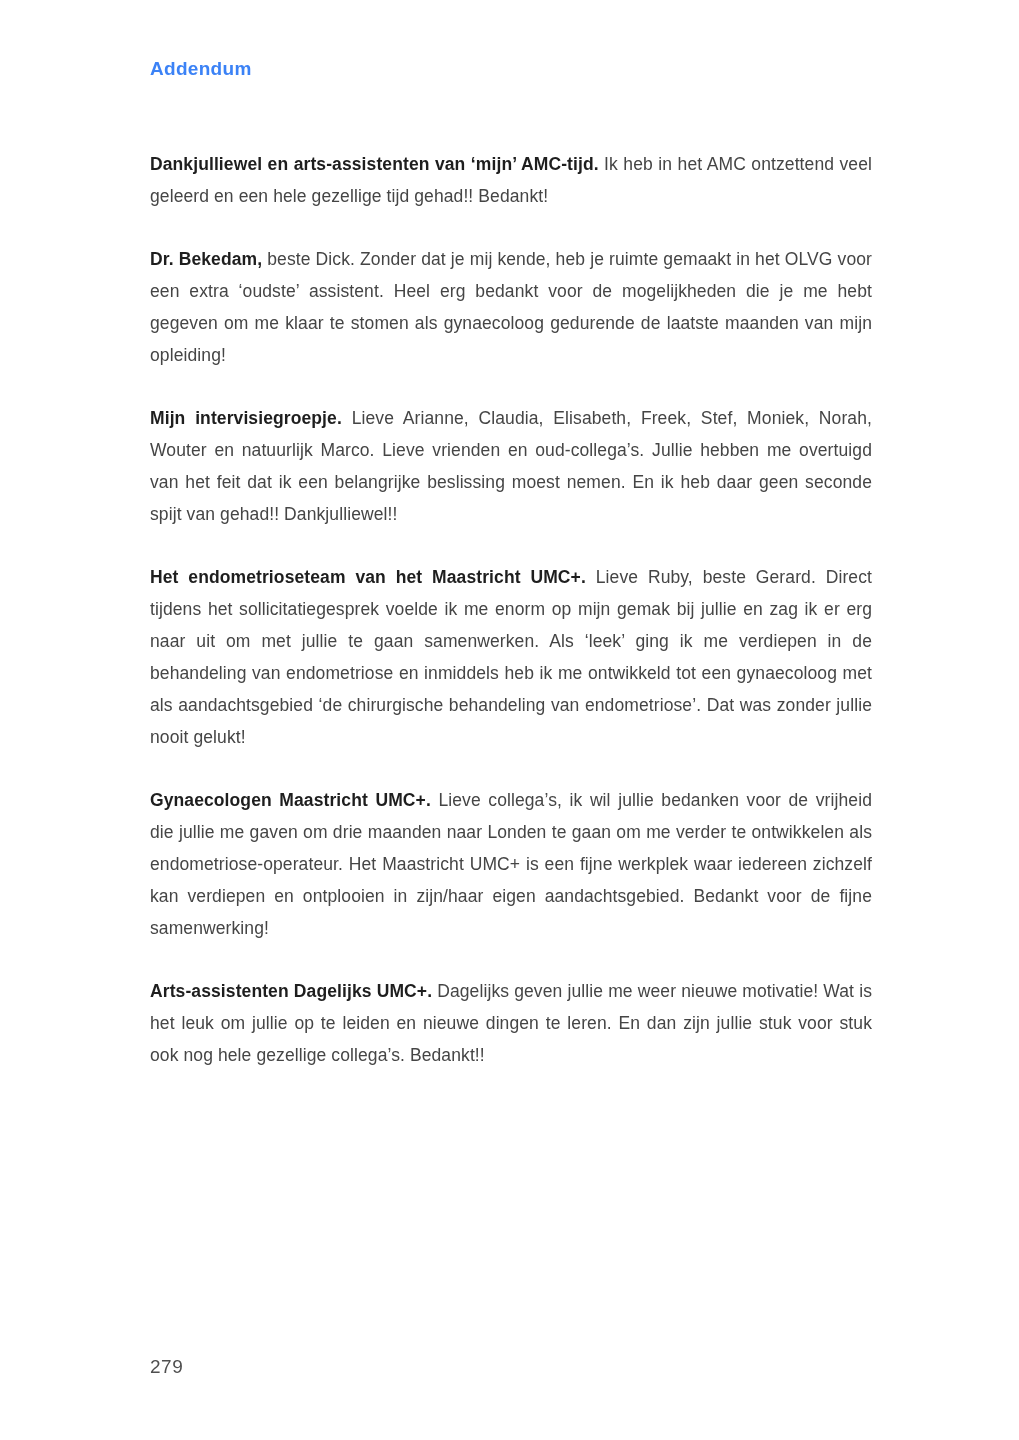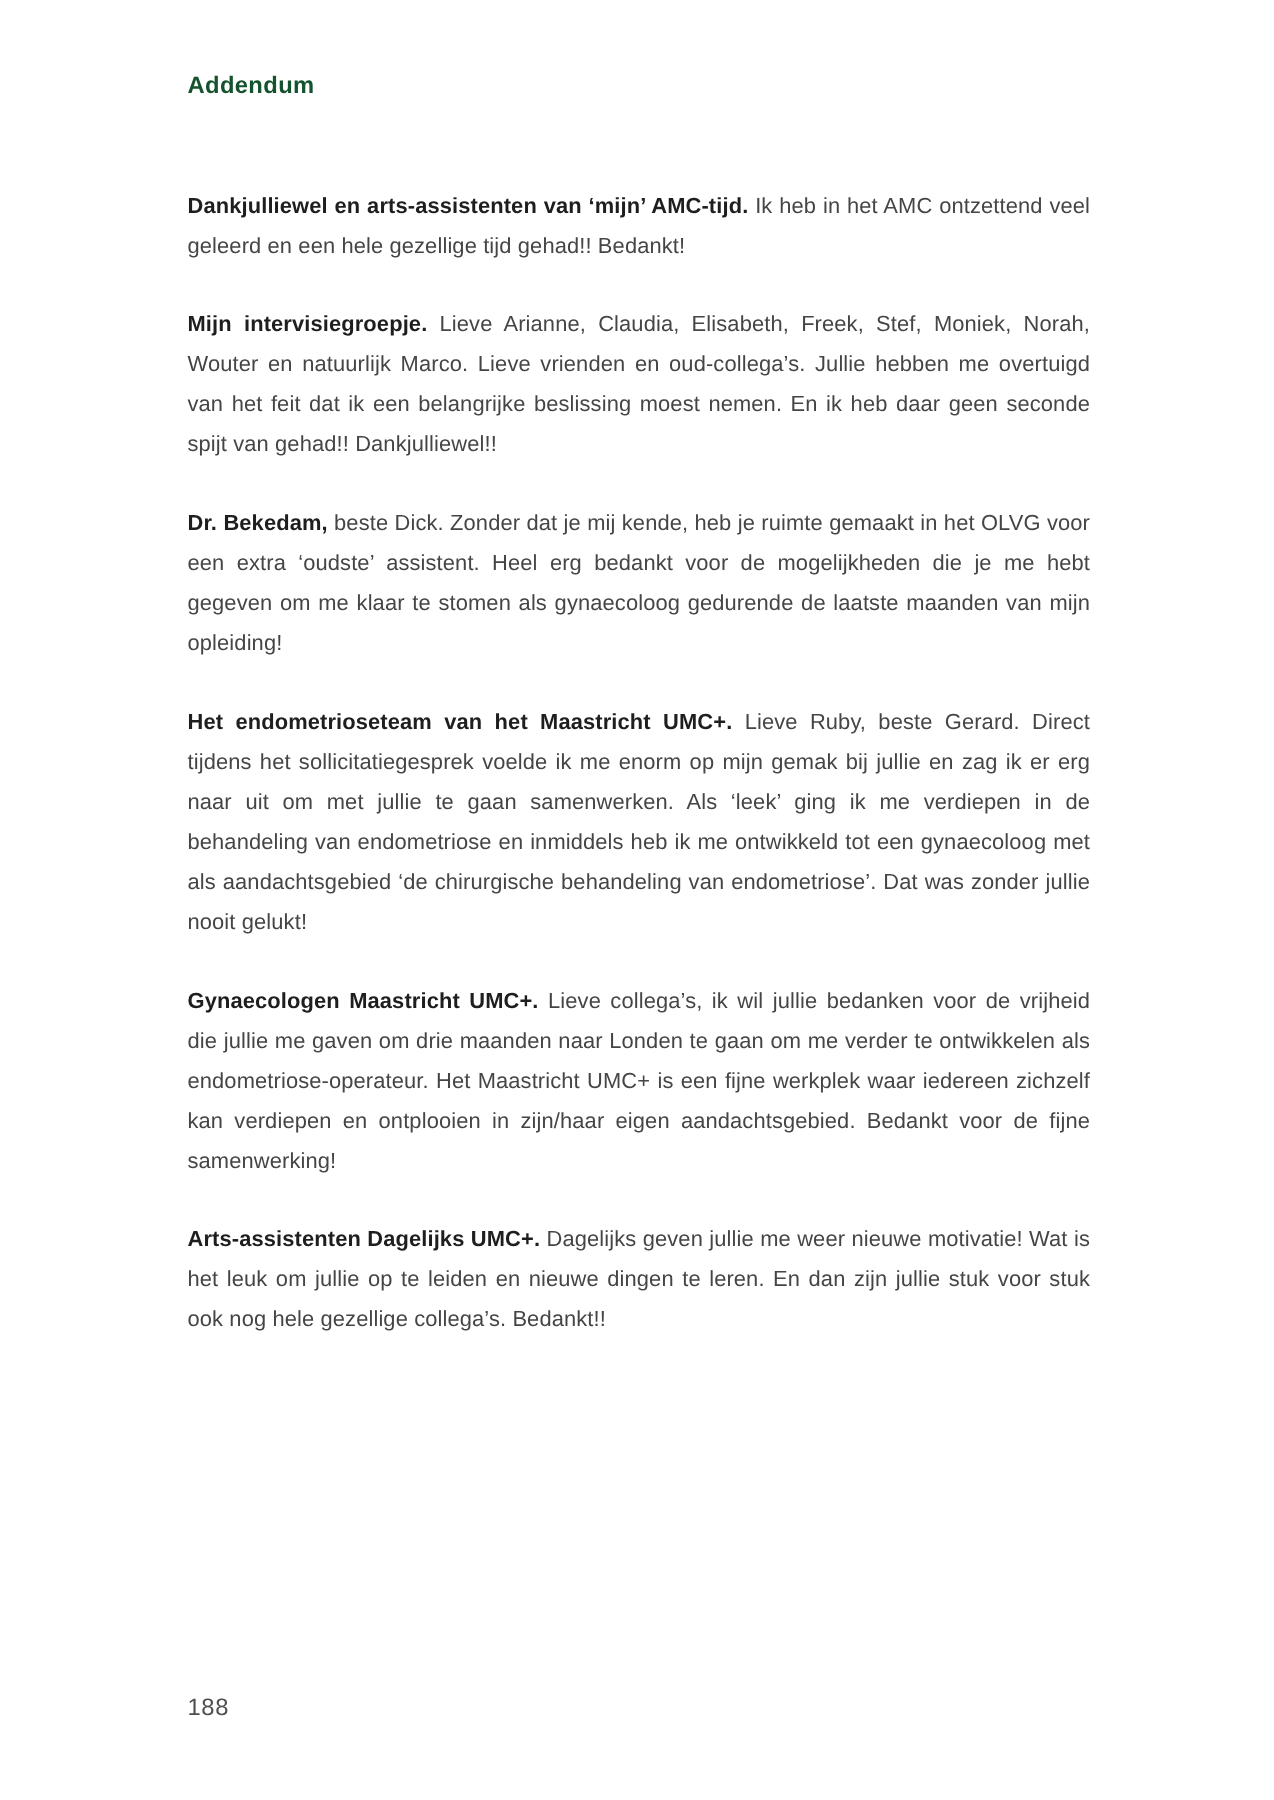--- a/index.html
+++ b/index.html
@@ -10,21 +10,21 @@
     background: #ffffff;
     font-family: "Liberation Sans", sans-serif;
     overflow: hidden;
   }
   .running-header {
     position: absolute;
     top: 58px;
     left: 150px;
     font-size: 19px;
     font-weight: 700;
-    color: #14532d;
+    color: #3b82f6;
     letter-spacing: 0.3px;
   }
   .content {
     position: absolute;
     top: 148px;
     left: 150px;
     width: 722px;
   }
   .para {
     margin: 0 0 31px 0;
@@ -51,28 +51,28 @@
 <body>
 
 <div class="page">
 
   <div class="running-header">Addendum</div>
 
   <div class="content">
 
     <p class="para"><strong class="lead">Dankjulliewel en arts-assistenten van ‘mijn’ AMC-tijd.</strong><span> Ik heb in het AMC ontzettend veel geleerd en een hele gezellige tijd gehad!! Bedankt!</span></p>
 
+    <p class="para"><strong class="lead">Dr. Bekedam,</strong><span> beste Dick. Zonder dat je mij kende, heb je ruimte gemaakt in het OLVG voor een extra ‘oudste’ assistent. Heel erg bedankt voor de mogelijkheden die je me hebt gegeven om me klaar te stomen als gynaecoloog gedurende de laatste maanden van mijn opleiding!</span></p>
+
     <p class="para"><strong class="lead">Mijn intervisiegroepje.</strong><span> Lieve Arianne, Claudia, Elisabeth, Freek, Stef, Moniek, Norah, Wouter en natuurlijk Marco. Lieve vrienden en oud-collega’s. Jullie hebben me overtuigd van het feit dat ik een belangrijke beslissing moest nemen. En ik heb daar geen seconde spijt van gehad!! Dankjulliewel!!</span></p>
-
-    <p class="para"><strong class="lead">Dr. Bekedam,</strong><span> beste Dick. Zonder dat je mij kende, heb je ruimte gemaakt in het OLVG voor een extra ‘oudste’ assistent. Heel erg bedankt voor de mogelijkheden die je me hebt gegeven om me klaar te stomen als gynaecoloog gedurende de laatste maanden van mijn opleiding!</span></p>
 
 
     <p class="para"><strong class="lead">Het endometrioseteam van het Maastricht UMC+.</strong><span> Lieve Ruby, beste Gerard. Direct tijdens het sollicitatiegesprek voelde ik me enorm op mijn gemak bij jullie en zag ik er erg naar uit om met jullie te gaan samenwerken. Als ‘leek’ ging ik me verdiepen in de behandeling van endometriose en inmiddels heb ik me ontwikkeld tot een gynaecoloog met als aandachtsgebied ‘de chirurgische behandeling van endometriose’. Dat was zonder jullie nooit gelukt!</span></p>
 
     <p class="para"><strong class="lead">Gynaecologen Maastricht UMC+.</strong><span> Lieve collega’s, ik wil jullie bedanken voor de vrijheid die jullie me gaven om drie maanden naar Londen te gaan om me verder te ontwikkelen als endometriose-operateur. Het Maastricht UMC+ is een fijne werkplek waar iedereen zichzelf kan verdiepen en ontplooien in zijn/haar eigen aandachtsgebied. Bedankt voor de fijne samenwerking!</span></p>
 
     <p class="para"><strong class="lead">Arts-assistenten Dagelijks UMC+.</strong><span> Dagelijks geven jullie me weer nieuwe motivatie! Wat is het leuk om jullie op te leiden en nieuwe dingen te leren. En dan zijn jullie stuk voor stuk ook nog hele gezellige collega’s. Bedankt!!</span></p>
 
   </div>
 
-  <div class="page-number">188</div>
+  <div class="page-number">279</div>
 
 </div>
 
 </body></html>

